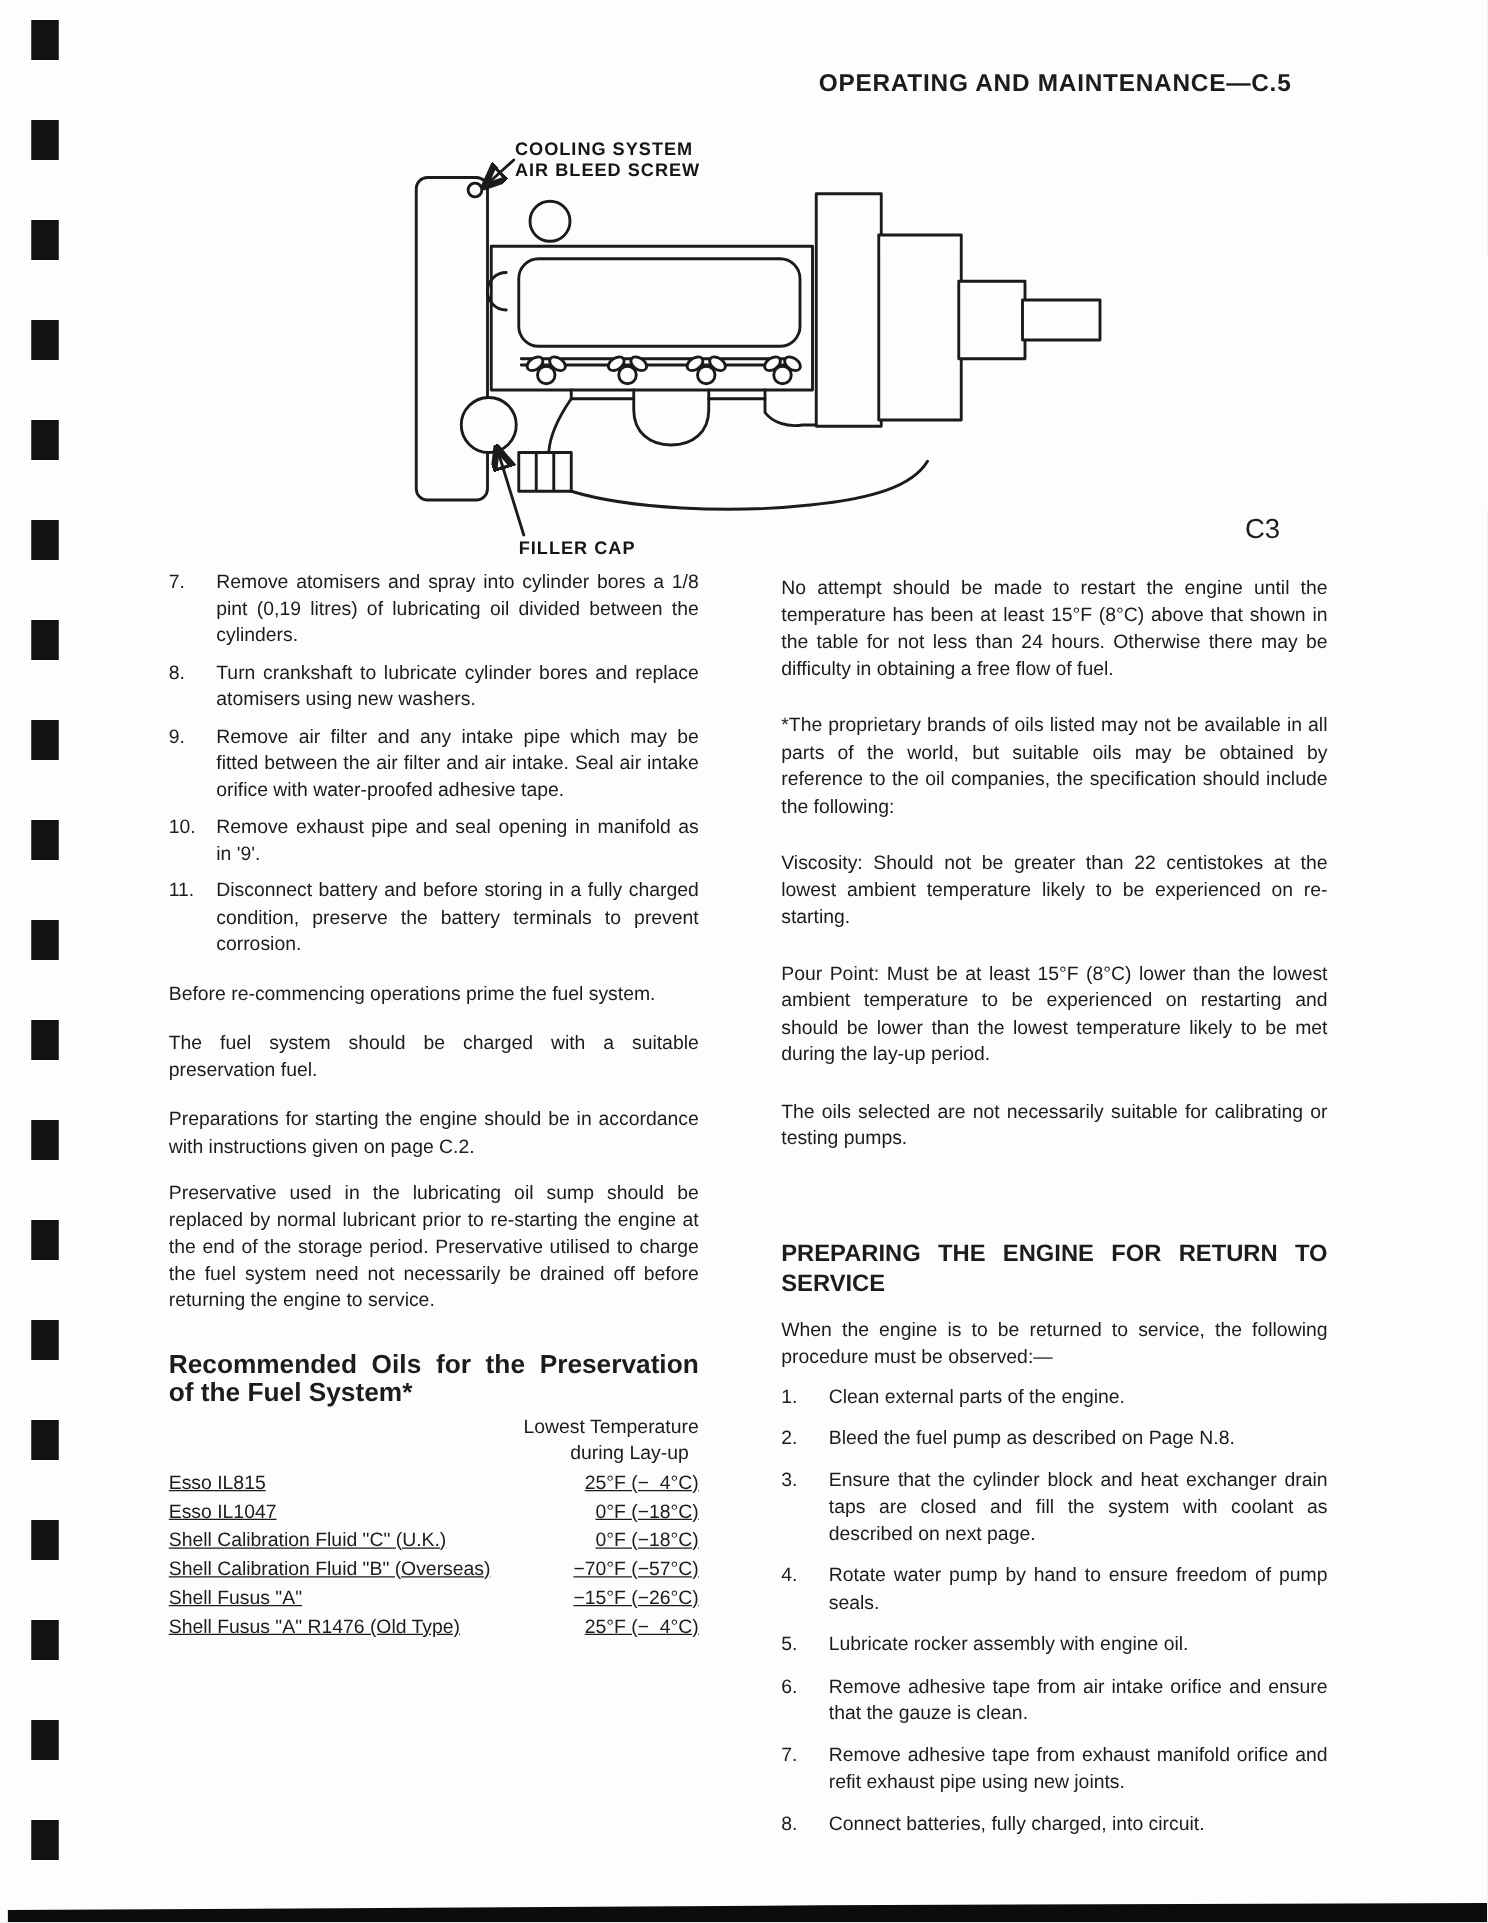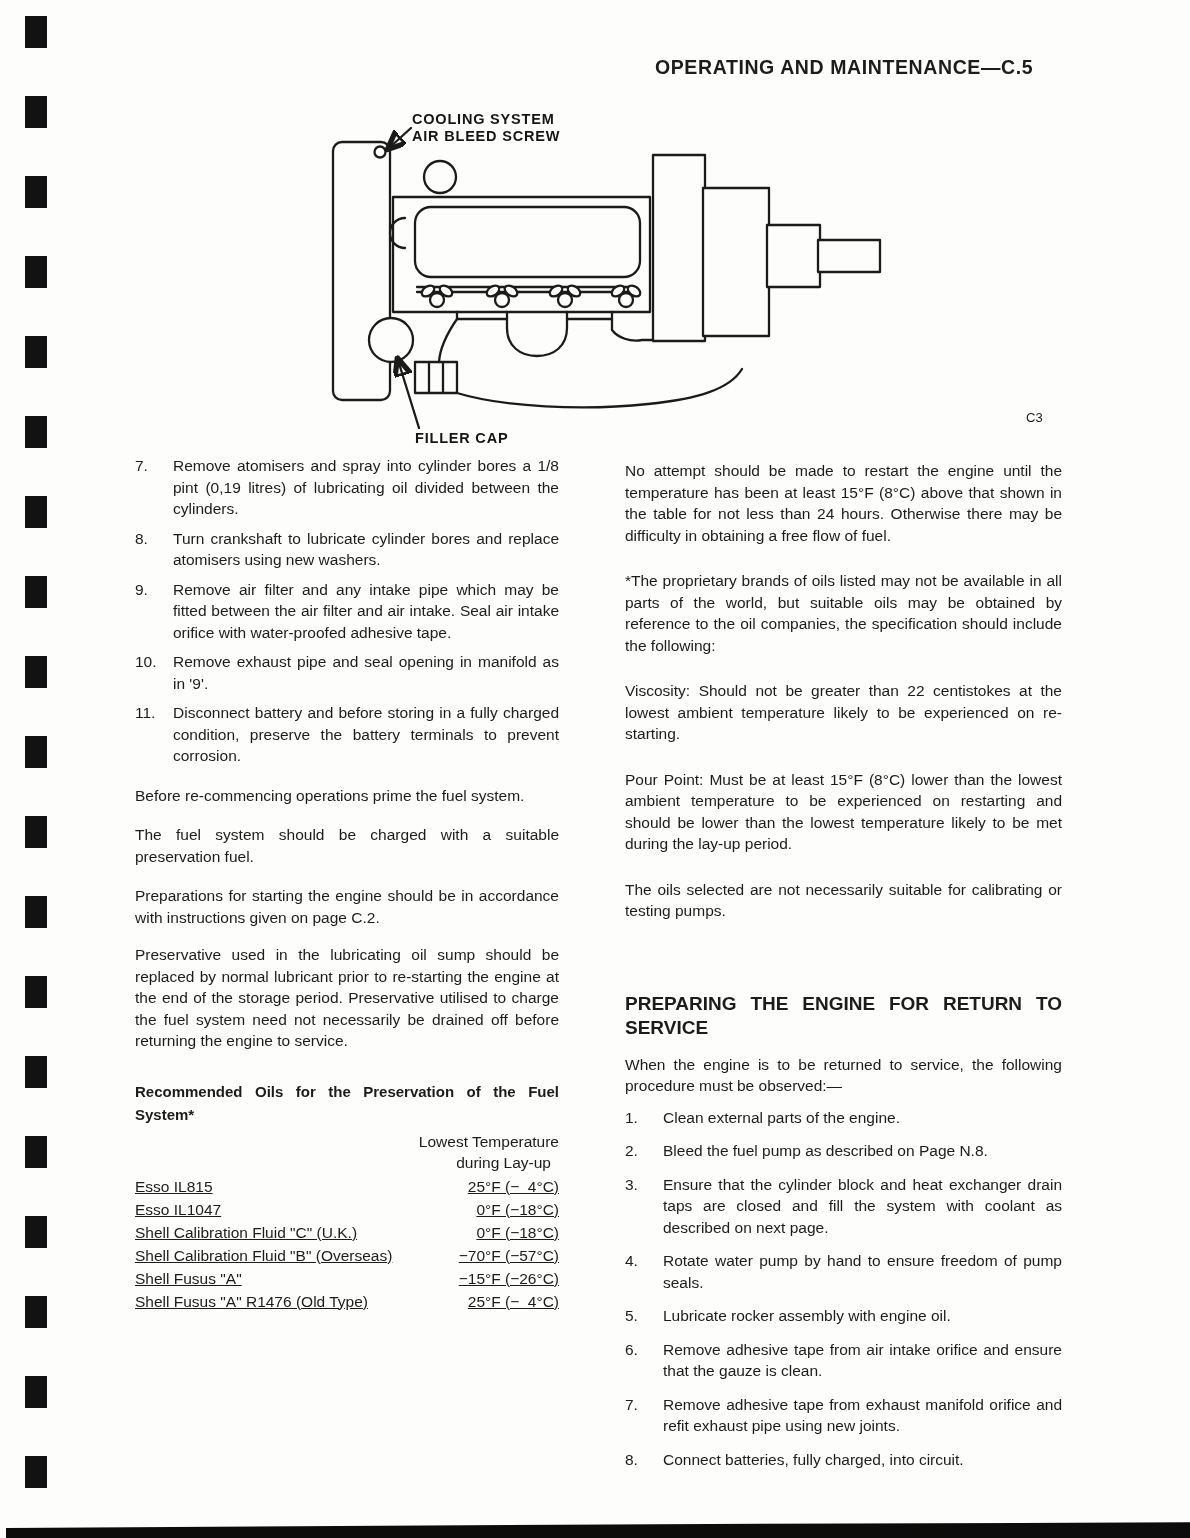--- a/index.html
+++ b/index.html
@@ -11,21 +11,21 @@
   }
   
   .binding{
     position:absolute;left:25px;top:16px;width:22px;height:1496px;
     background:repeating-linear-gradient(to bottom,#121212 0 32px,transparent 32px 80px);
   }
   .hdr{
     position:absolute;left:655px;top:56px;
     font-size:19.5px;font-weight:bold;letter-spacing:.6px;white-space:nowrap;
   }
-  .fignum{position:absolute;left:1026px;top:410px;font-size:13px;}
+  .fignum{position:absolute;left:996px;top:410px;font-size:22px;}
   svg.diagram{position:absolute;left:318px;top:98px;width:570px;height:360px;}
   svg.diagram path,svg.diagram rect,svg.diagram circle,svg.diagram line,svg.diagram ellipse{
     fill:none;stroke:#1b1b1b;stroke-width:2.3;stroke-linecap:round;stroke-linejoin:round;
   }
   svg.diagram .white{fill:#fdfdfb;}
   svg.diagram text{
     font:bold 14.5px "Liberation Sans","DejaVu Sans",sans-serif;
     letter-spacing:.8px;fill:#151515;stroke:none;
   }
   .col{position:absolute;font-size:15.5px;line-height:21.5px;}
@@ -33,21 +33,21 @@
   .col.right{left:625px;top:460px;width:437px;}
   .step{display:flex;margin-bottom:8px;text-align:justify;}
   .col.right .step{margin-bottom:12px;}
   .step:last-child{margin-bottom:0;}
   .step .num{width:38px;flex:0 0 38px;}
   .step .txt{flex:1;}
   .col.left [data-repeat="left_column.paragraphs"] p{margin:18px 0 0;text-align:justify;}
   .noteblock{margin-top:16px;}
   .note-h{font-weight:bold;}
   .note-t{text-align:justify;}
-  .oils-h{margin:28px 0 0;font-size:15px;line-height:23.5px;font-weight:bold;text-align:justify;}
+  .oils-h{margin:28px 0 0;font-size:21px;line-height:23.5px;font-weight:bold;text-align:justify;}
   .tblhead{margin-top:4px;text-align:right;}
   .tblhead .l2{padding-right:8px;}
   .oilrows{margin-top:1px;}
   .oilrow{display:flex;justify-content:space-between;line-height:23px;text-decoration:underline;}
   .oilrow .temp{text-align:right;white-space:pre;}
   .col.right [data-repeat="right_column.paragraphs"] p{margin:0 0 24px;text-align:justify;}
   .svc-h{margin:70px 0 0;font-size:19px;line-height:24.5px;font-weight:bold;text-align:justify;}
   .svc-intro{margin:13px 0 10px;text-align:justify;}
   .bottombar{
     position:absolute;left:6px;right:0;bottom:0;height:16px;background:#0c0c0c;

